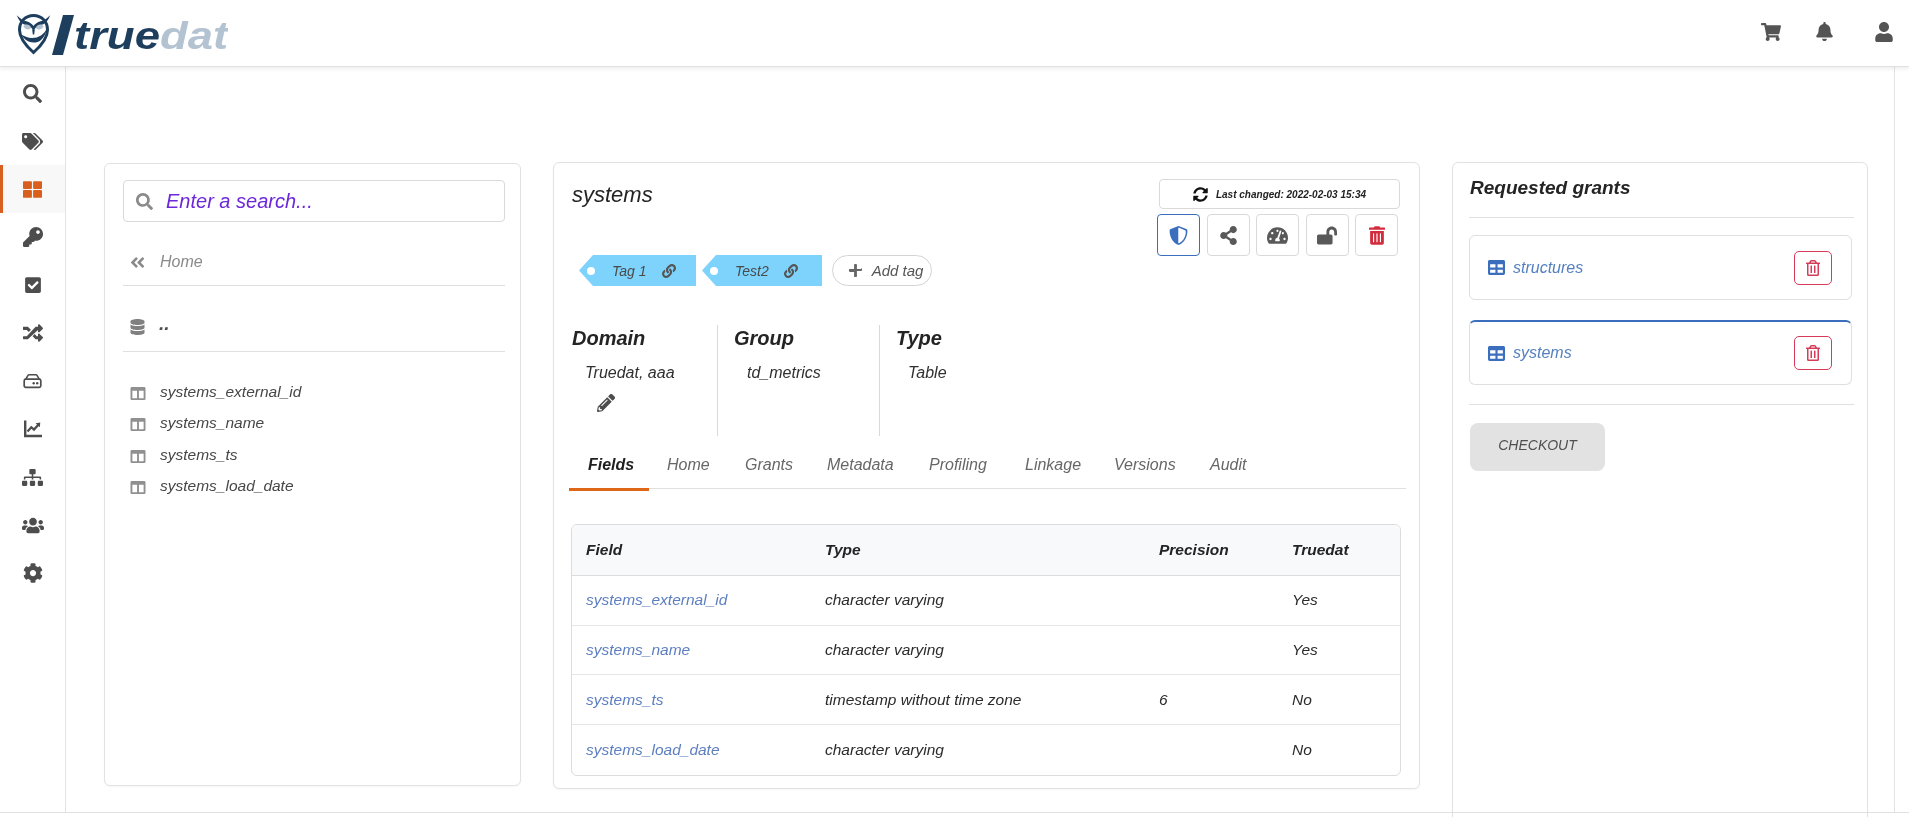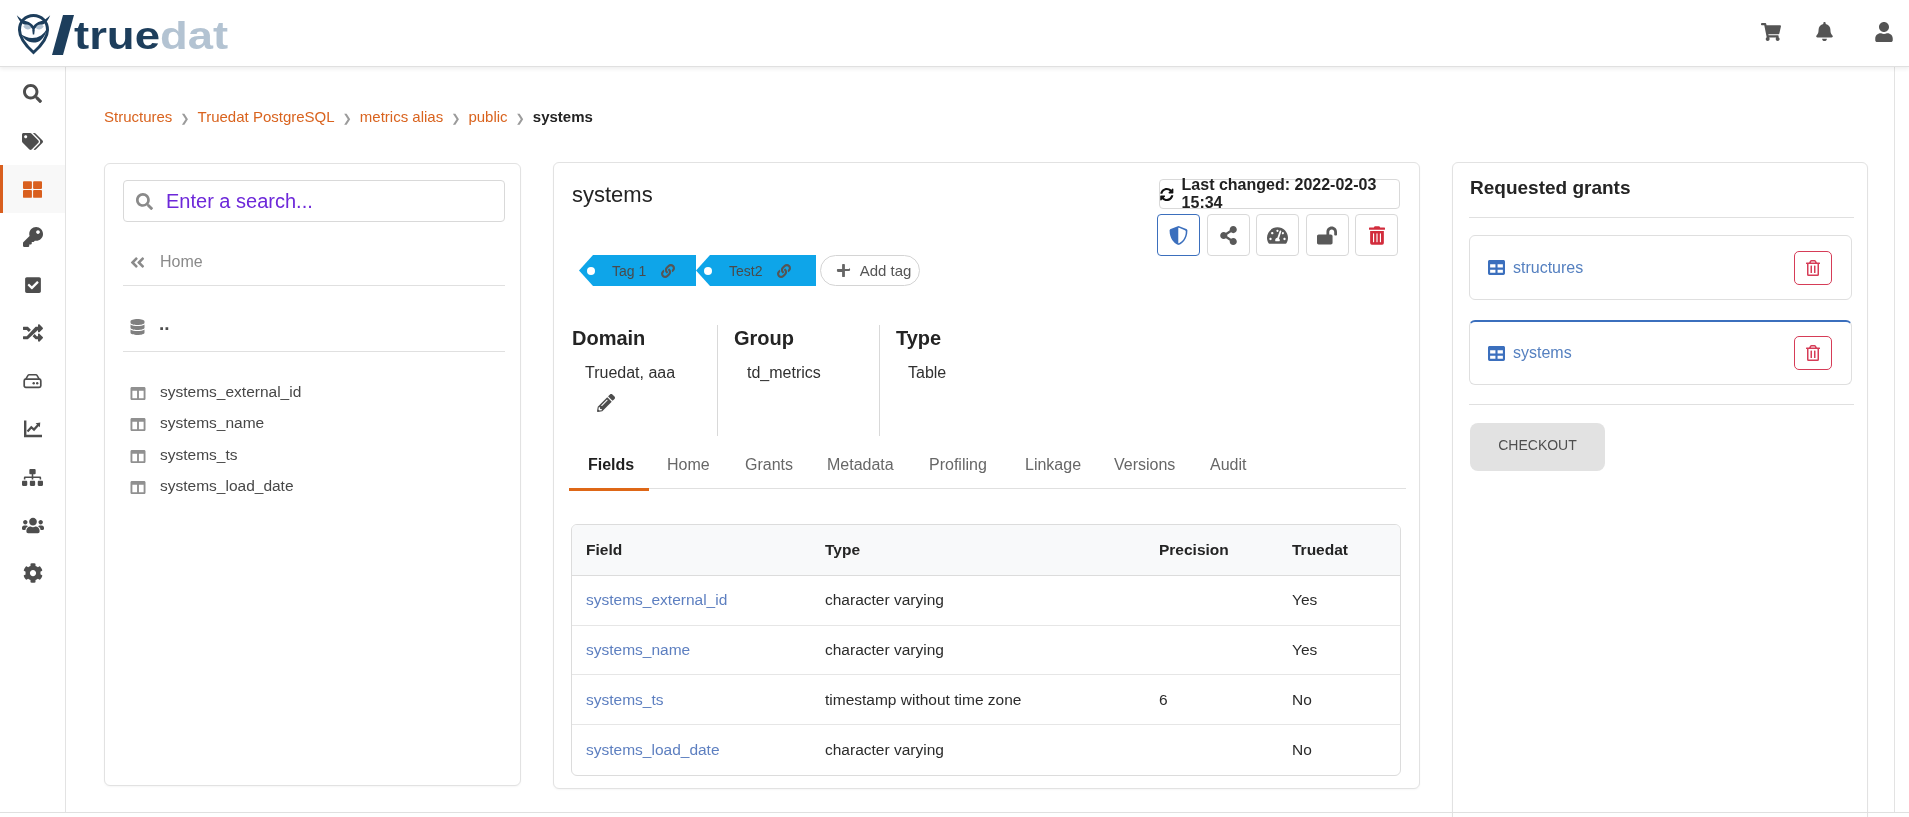--- a/index.html
+++ b/index.html
@@ -1,18 +1,18 @@
 <!DOCTYPE html>
 <html><head>
 <meta charset="utf-8">
 <style>
 * { margin:0; padding:0; box-sizing:border-box; }
 html,body { width:1909px; height:817px; overflow:hidden; background:#fff;
   font-family:"Liberation Sans", sans-serif; }
-#page { position:relative; width:1909px; height:817px; background:#fff; }
+#page { position:relative; width:1909px; height:817px; background:#fff;font-style:italic; }
 
 
 #header { position:absolute; left:0; top:0; width:1909px; height:67px; background:#fff;
   border-bottom:1px solid #e0e0e0; box-shadow:0 2px 4px rgba(0,0,0,0.07); z-index:5; }
 #logo { position:absolute; left:16px; top:13px; }
 .hicon { position:absolute; top:23px; color:#555; }
 
 
 #sidebar { position:absolute; left:0; top:67px; width:66px; height:745px; background:#fff;
   border-right:1px solid #e3e3e3; }
@@ -38,30 +38,30 @@
   border-radius:4px; display:flex; align-items:center; padding:0 12px; color:#b5b5b5; }
 #search-box svg { fill:#8a8a8a; margin-right:13px; }
 #search-box .ph { font-size:20px; color:#6d28d9; }
 .lrow { position:absolute; left:25px; display:flex; align-items:flex-end; color:#474747; font-size:15.5px; }
 .lrow svg { margin-right:14px; }
 .ldiv { position:absolute; left:18px; width:382px; border-top:1px solid #e0e0e0; }
 
 
 #title { position:absolute; left:18px; top:19px; font-size:22px; color:#242424; }
 #lastchanged { position:absolute; left:605px; top:16px; width:241px; height:30px; border:1px solid #d9d9d9;
-  border-radius:4px; display:flex; align-items:center; justify-content:center; font-size:16px; font-weight:bold; color:#222; }
+  border-radius:4px; display:flex; align-items:center; justify-content:center; font-size:10px; font-weight:bold; color:#222; }
 #lastchanged svg { margin-right:8px; }
 #actions { position:absolute; left:603px; top:51px; display:flex; }
 .abtn { width:43px; height:42px; border:1px solid #d9d9d9; border-radius:4px; margin-left:6.6px;
   display:flex; align-items:center; justify-content:center; background:#fff; }
 .abtn:first-child { margin-left:0; }
 .abtn.active { border:1px solid #3b6fbd; }
 .tagrow { position:absolute; left:25px; top:92px; height:31px; display:flex; }
-.tag { position:relative; height:31px; background:#0ea5e9; display:flex; align-items:center; width:117px;
-  clip-path:polygon(14px 0, 100% 0, 100% 100%, 14px 100%, 0 50%); padding:0 13px 0 8px; }
+.tag { position:relative; height:31px; background:#7dd3fc; display:flex; align-items:center; width:117px;
+  clip-path:polygon(14px 0, 100% 0, 100% 100%, 14px 100%, 0 50%); padding:0 13px 0 8px; margin-right:6px; }
 .tag .hole { width:8px; height:8px; background:#fff; border-radius:50%; margin-right:0; }
 .tag .tagtext { font-size:14px; color:#4a4a4a; }
 .tag svg { fill:#555; }
 #addtag { height:31px; width:100px; border:1px solid #d4d4d4; border-radius:16px; display:flex; align-items:center;
   justify-content:center; padding-left:7px; margin-left:4px; color:#555; font-size:15px; background:#fff; }
 #addtag svg { fill:#666; margin-right:9px; }
 .meta-label { position:absolute; font-size:20px; font-weight:bold; color:#242424; top:164px; }
 .meta-value { position:absolute; font-size:16px; color:#303030; top:201px; }
 .vdiv { position:absolute; top:162px; height:111px; border-left:1px solid #d9d9d9; }
 #pencil { position:absolute; left:43px; top:231px; }
@@ -194,21 +194,20 @@
           <path d="M96 224c35.3 0 64-28.7 64-64s-28.7-64-64-64-64 28.7-64 64 28.7 64 64 64zm448 0c35.3 0 64-28.7 64-64s-28.7-64-64-64-64 28.7-64 64 28.7 64 64 64zm32 32h-64c-17.6 0-33.5 7.1-45.1 18.6 40.3 22.1 68.9 62 75.1 109.4h66c17.7 0 32-14.3 32-32v-32c0-35.3-28.7-64-64-64zm-256 0c61.9 0 112-50.1 112-112S381.9 32 320 32 208 82.1 208 144s50.1 112 112 112zm76.8 32h-8.3c-20.8 10-43.9 16-68.5 16s-47.6-6-68.5-16h-8.3C179.6 288 128 339.6 128 403.2V432c0 26.5 21.5 48 48 48h288c26.5 0 48-21.5 48-48v-28.8c0-63.6-51.6-115.2-115.2-115.2zm-223.7-13.4C161.5 263.1 145.6 256 128 256H64c-35.3 0-64 28.7-64 64v32c0 17.7 14.3 32 32 32h65.9c6.3-47.4 34.9-87.3 75.2-109.4z"></path>
         </svg>
     </div>
     <div class="sitem" style="top:482px;">
       <svg width="20" height="20" viewBox="0 0 512 512">
           <path d="M487.4 315.7l-42.6-24.6c4.3-23.2 4.3-47 0-70.2l42.6-24.6c4.9-2.8 7.1-8.6 5.5-14-11.1-35.6-30-67.8-54.7-94.6-3.8-4.1-10-5.1-14.8-2.3L380.8 110c-17.9-15.4-38.5-27.3-60.8-35.1V25.8c0-5.6-3.9-10.5-9.4-11.7-36.7-8.2-74.3-7.8-109.2 0-5.5 1.2-9.4 6.1-9.4 11.7V75c-22.2 7.9-42.8 19.8-60.8 35.1L88.7 85.5c-4.9-2.8-11-1.9-14.8 2.3-24.7 26.7-43.6 58.9-54.7 94.6-1.7 5.4.6 11.2 5.5 14L67.3 221c-4.3 23.2-4.3 47 0 70.2l-42.6 24.6c-4.9 2.8-7.1 8.6-5.5 14 11.1 35.6 30 67.8 54.7 94.6 3.8 4.1 10 5.1 14.8 2.3l42.6-24.6c17.9 15.4 38.5 27.3 60.8 35.1v49.2c0 5.6 3.9 10.5 9.4 11.7 36.7 8.2 74.3 7.8 109.2 0 5.5-1.2 9.4-6.1 9.4-11.7v-49.2c22.2-7.9 42.8-19.8 60.8-35.1l42.6 24.6c4.9 2.8 11 1.9 14.8-2.3 24.7-26.7 43.6-58.9 54.7-94.6 1.5-5.5-.7-11.3-5.6-14.1zM256 336c-44.1 0-80-35.9-80-80s35.9-80 80-80 80 35.9 80 80-35.9 80-80 80z"></path>
         </svg>
     </div>
   </div>
 
-  <div id="crumbs">Structures<span class="sep">❯</span>Truedat PostgreSQL<span class="sep">❯</span>metrics alias<span class="sep">❯</span>public<span class="sep">❯</span><b>systems</b></div>
 
   <div class="card" id="left-card">
     <div id="search-box">
       <svg width="17" height="17" viewBox="0 0 512 512">
           <path d="M505 442.7L405.3 343c-4.5-4.5-10.6-7-17-7H372c27.6-35.3 44-79.7 44-128C416 93.1 322.9 0 208 0S0 93.1 0 208s93.1 208 208 208c48.3 0 92.7-16.4 128-44v16.3c0 6.4 2.5 12.5 7 17l99.7 99.7c9.4 9.4 24.6 9.4 33.9 0l28.3-28.3c9.4-9.4 9.4-24.6.1-34zM208 336c-70.7 0-128-57.2-128-128 0-70.7 57.2-128 128-128 70.7 0 128 57.2 128 128 0 70.7-57.2 128-128 128z"></path>
         </svg>
       <span class="ph">Enter a search...</span>
     </div>
     <div class="lrow" style="top:77px; height:30px; left:24px; color:#8a8a8a; font-size:16px;">
       <svg width="17" height="17" viewBox="0 0 448 512" fill="#8a8a8a">

